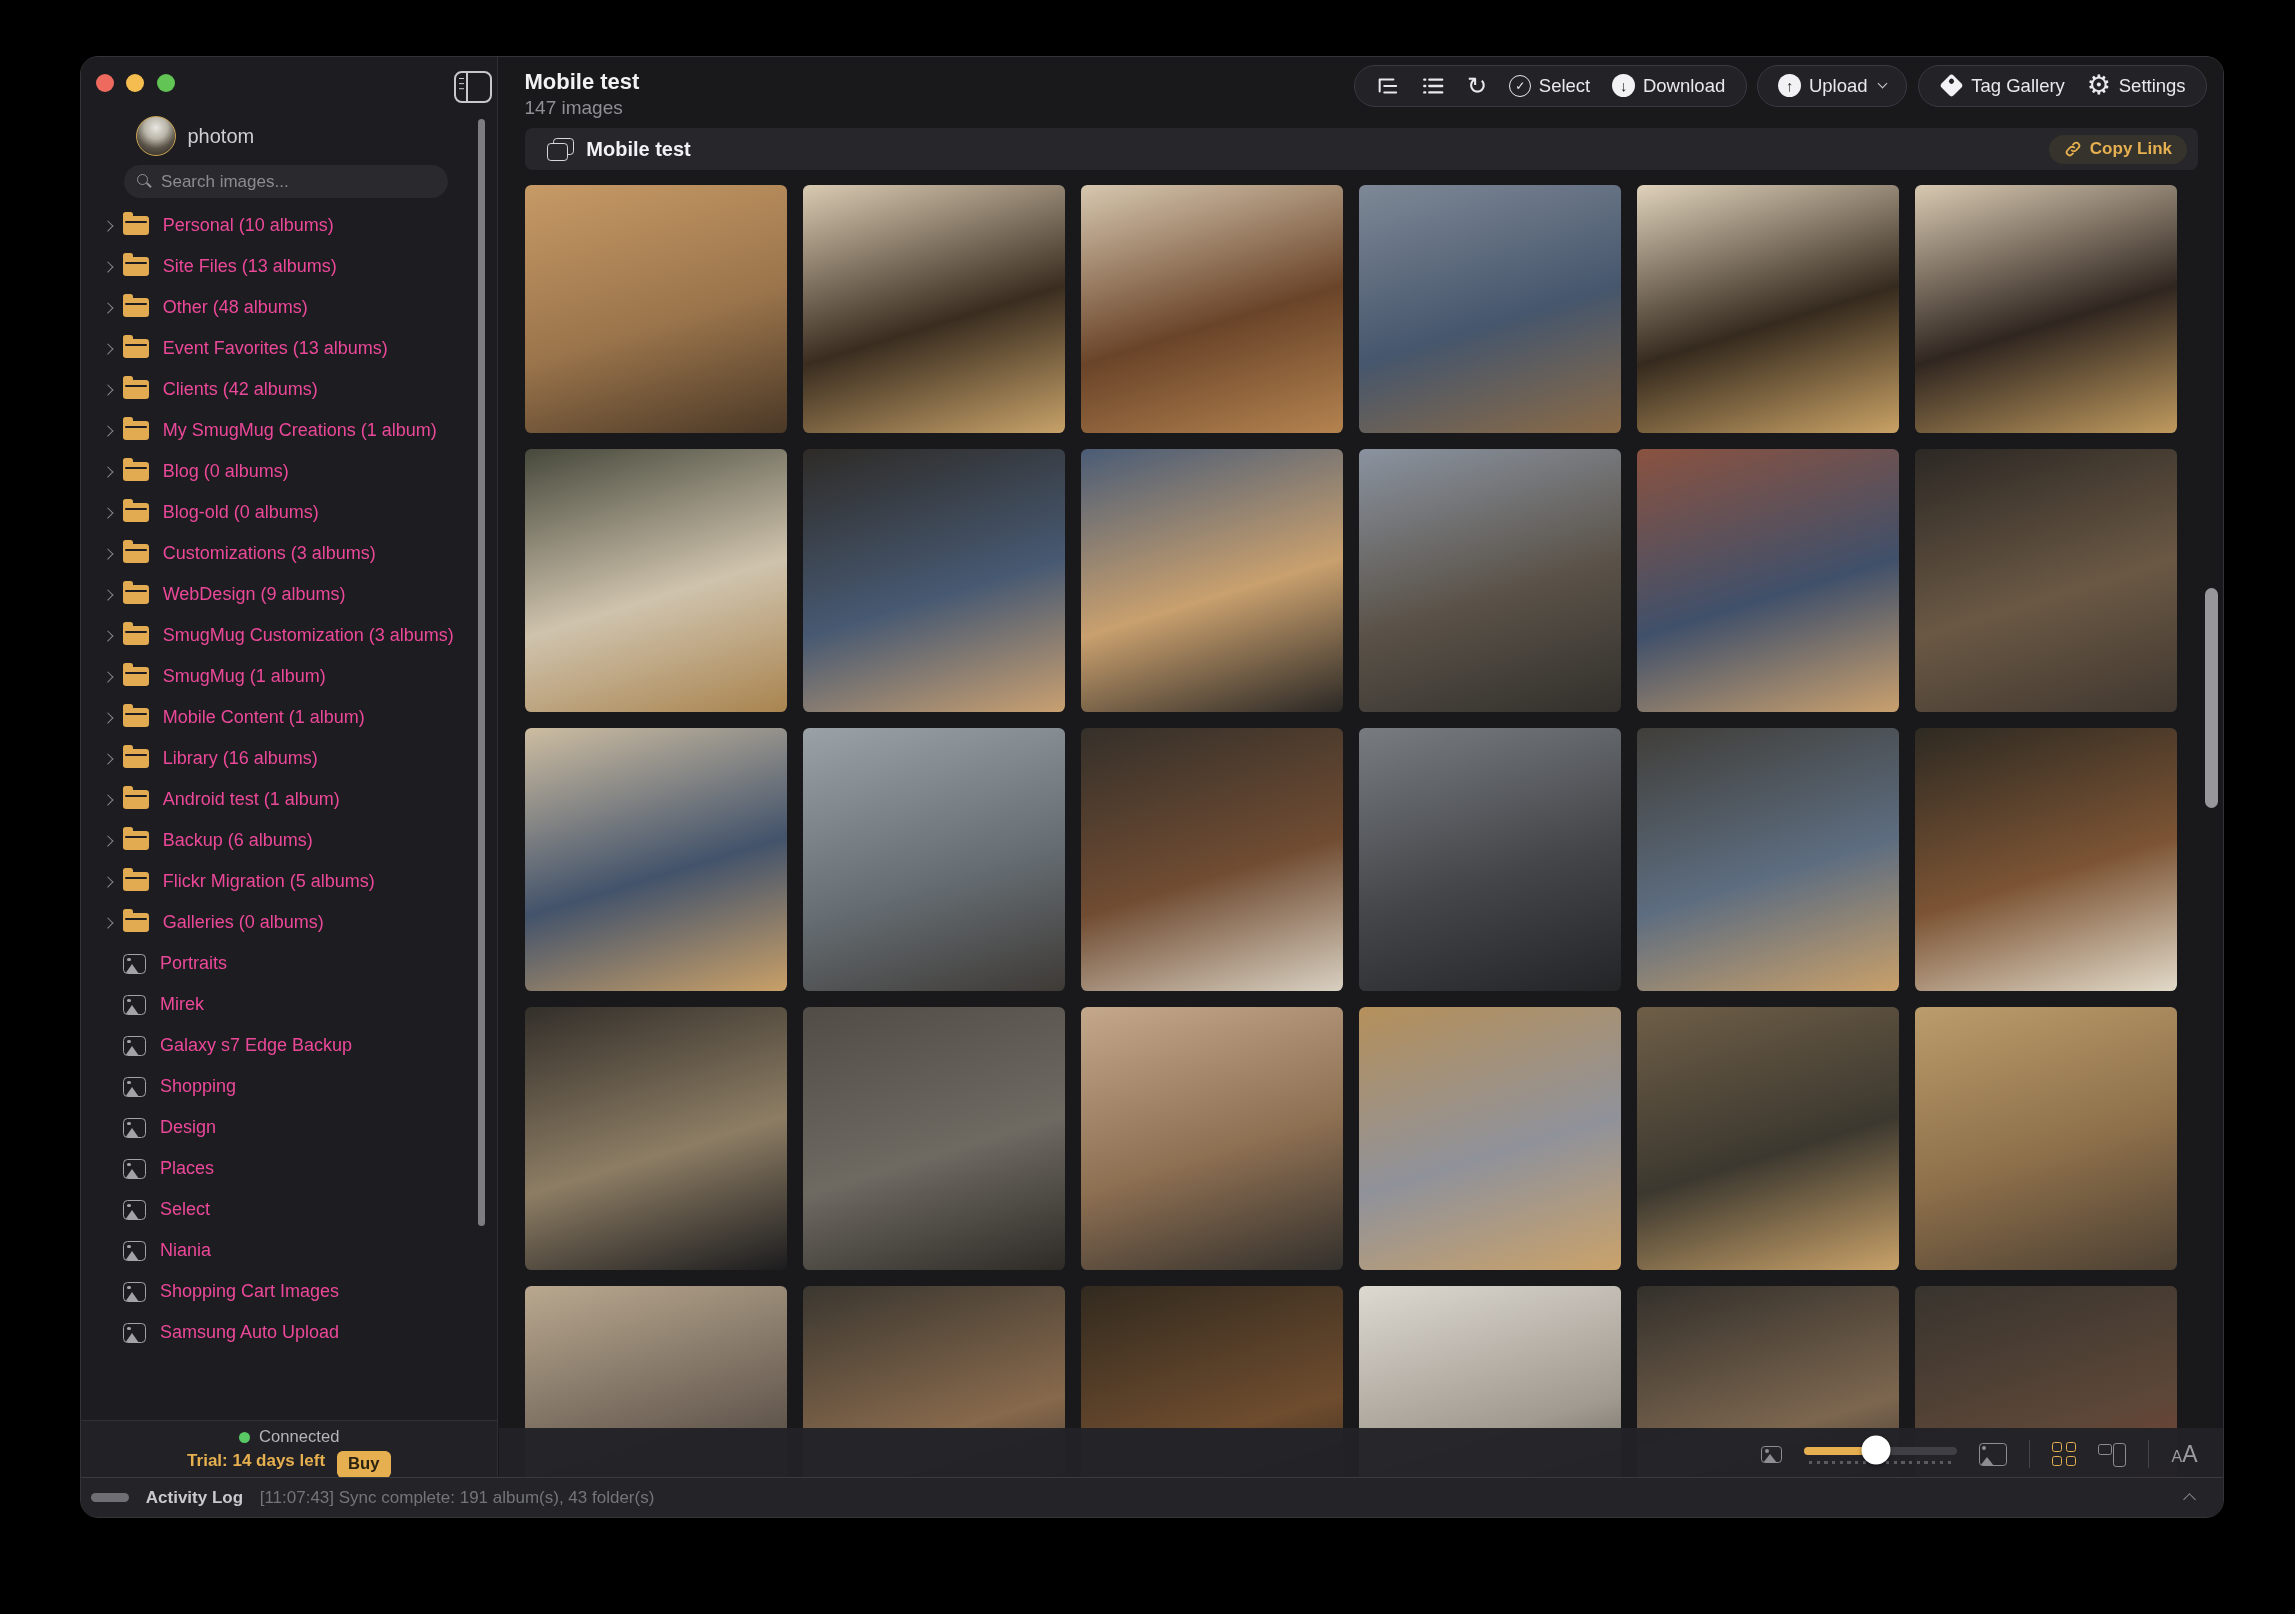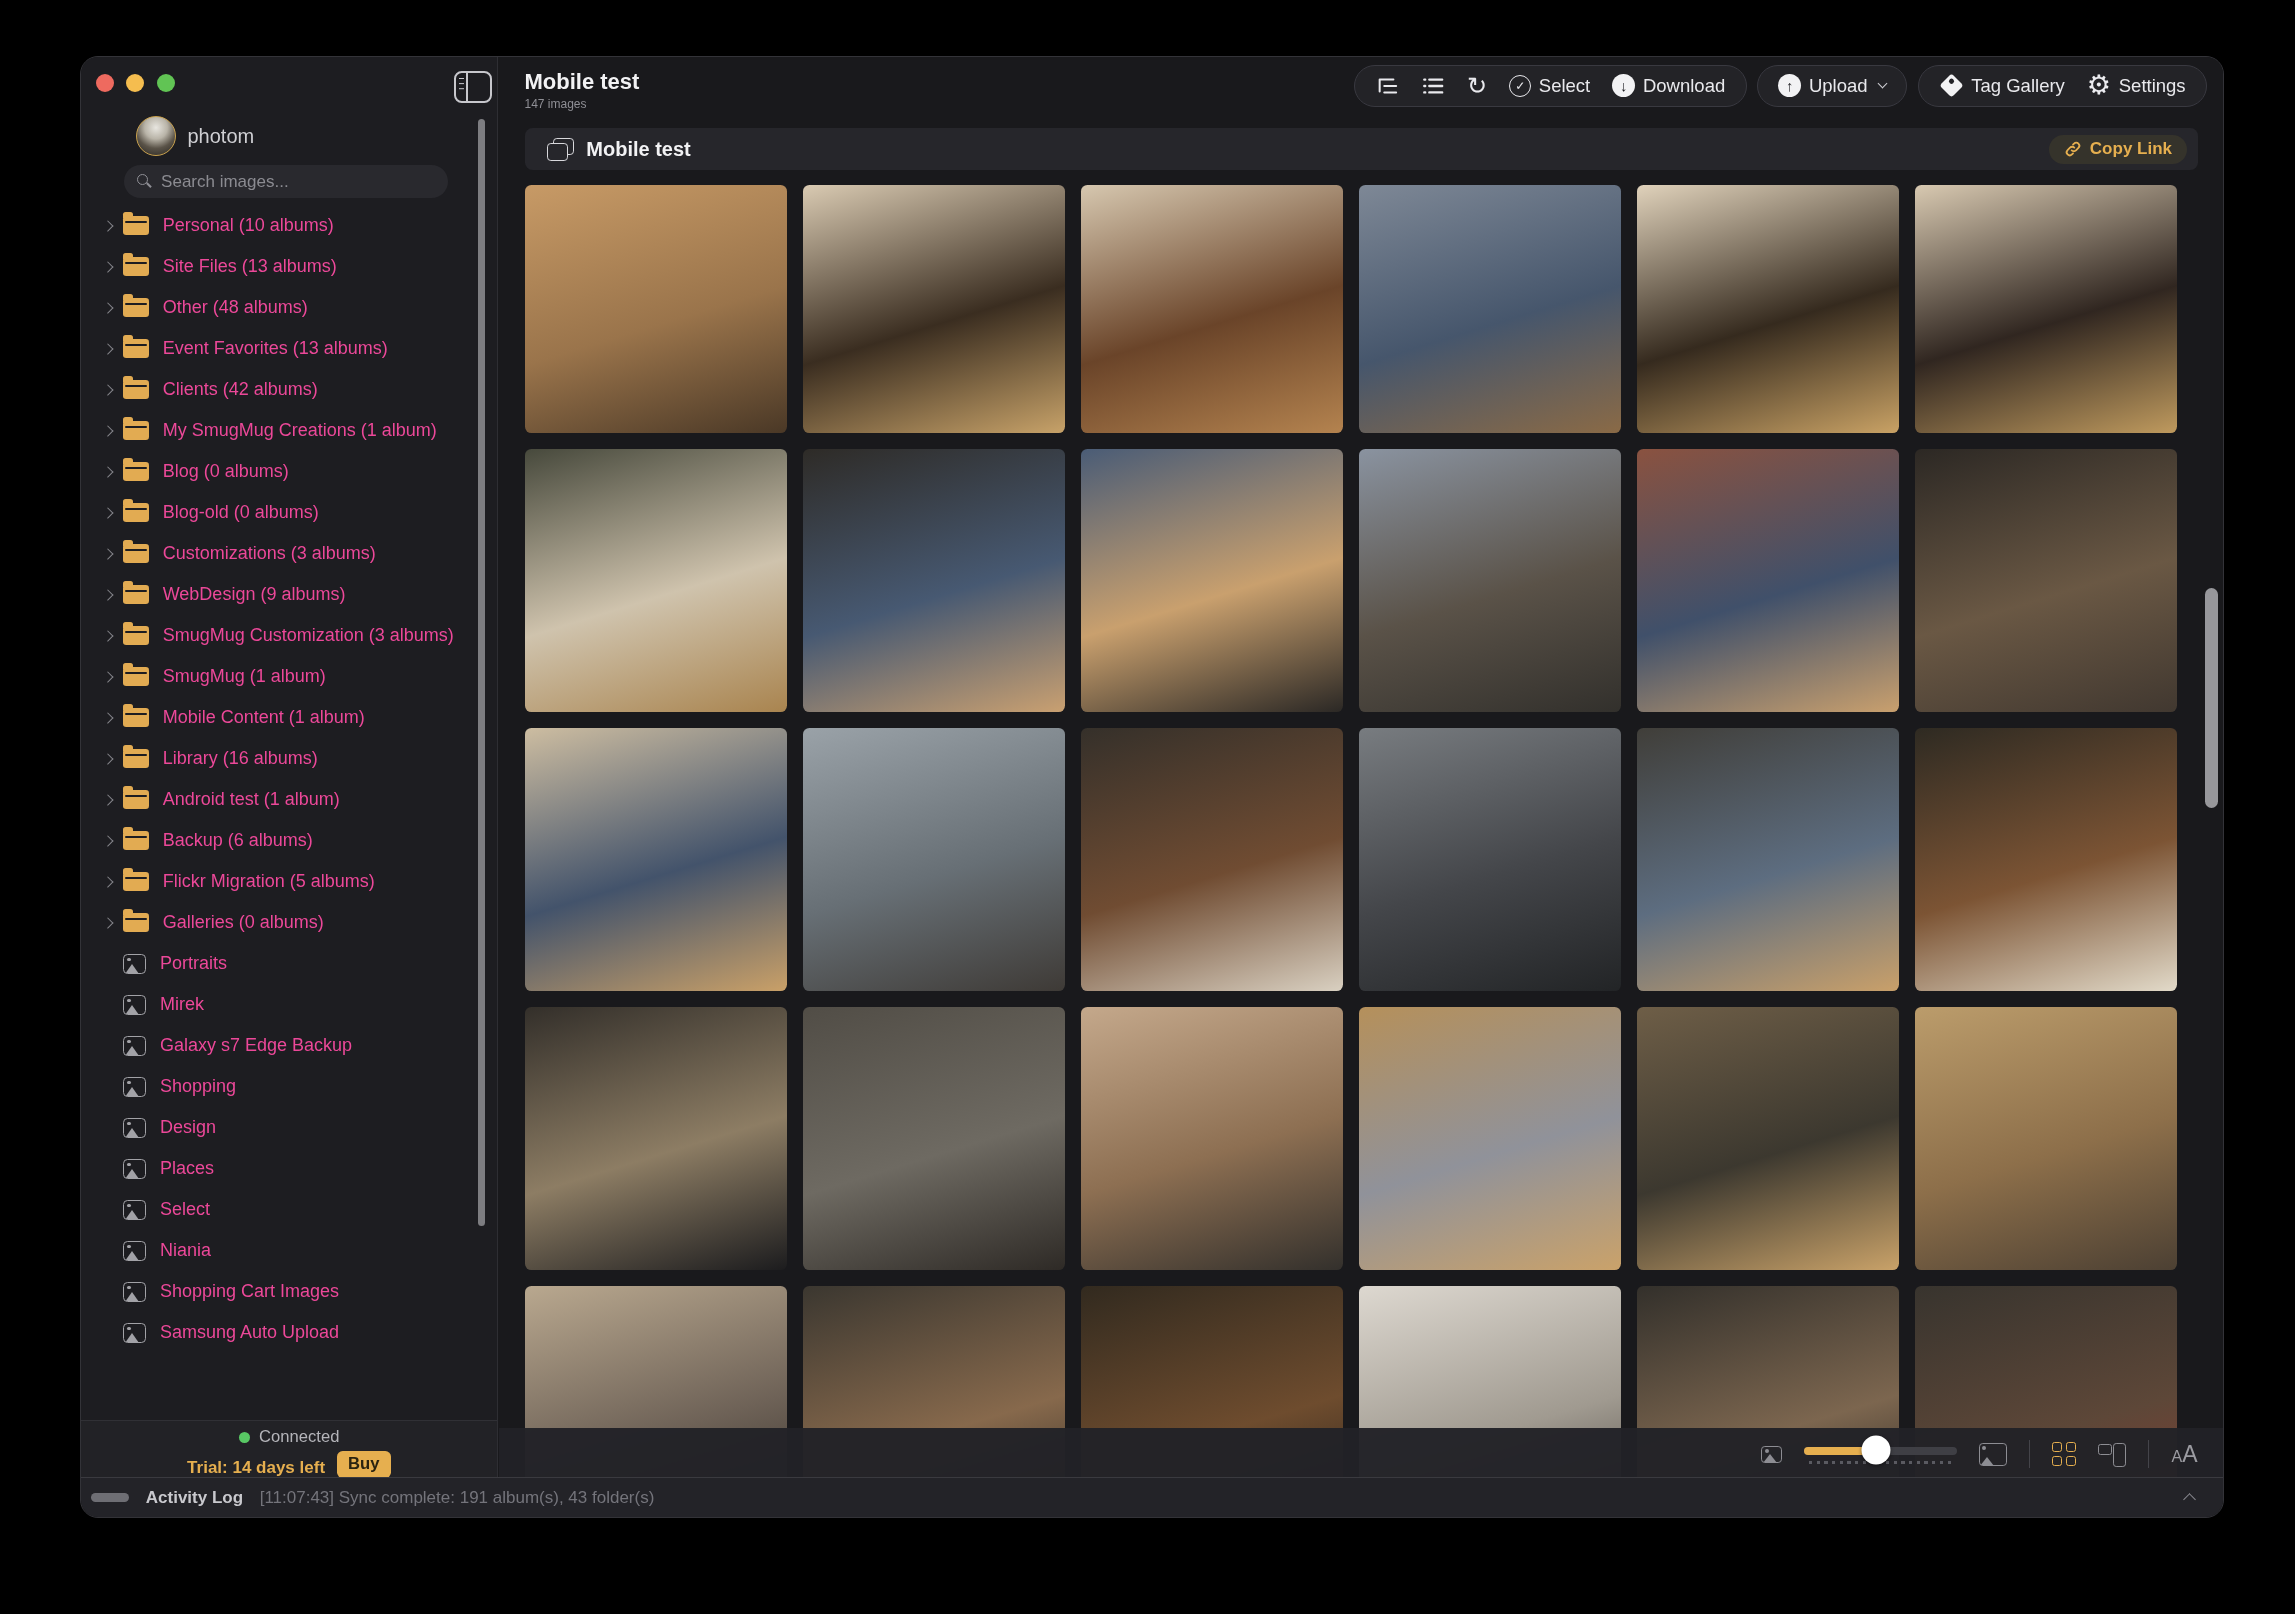--- a/index.html
+++ b/index.html
@@ -54,29 +54,29 @@
   .album-ic::after{content:'';position:absolute;left:1.3px;bottom:-1.9px;width:0;height:0;
     border-left:7.7px solid transparent;border-right:7.7px solid transparent;border-bottom:10.2px solid #a2a2a7;}
   .nav-label{font-size:18px;color:#ec4899;white-space:nowrap;}
 
   .side-scroll{position:absolute;left:397px;top:62px;width:7px;height:1107px;border-radius:3.8px;background:#8e8e92;opacity:.85;}
 
   .sidebar-footer{position:absolute;left:0;right:0;bottom:0;height:57px;background:#222226;border-top:0.6px solid #303035;}
   .connected-row{display:flex;align-items:center;justify-content:center;gap:9px;margin-top:6.4px;}
   .conn-dot{width:11.5px;height:11.5px;border-radius:50%;background:#58c764;}
   .conn-label{font-size:16.6px;color:#b4b4b9;}
-  .trial-row{display:flex;align-items:flex-end;justify-content:center;gap:11.5px;margin-top:3.8px;}
+  .trial-row{display:flex;align-items:flex-start;justify-content:center;gap:11.5px;margin-top:3.8px;}
   .trial-label{font-size:17px;font-weight:bold;color:var(--accent);}
   .buy-btn{background:var(--accent);color:#2a2310;font-size:16.6px;font-weight:bold;border:none;
     padding:3.2px 11.5px;border-radius:5.7px;font-family:"Liberation Sans",sans-serif;}
 
   
   .main{position:absolute;left:418px;top:0;right:0;bottom:40px;background:var(--win-bg);}
   .page-title{position:absolute;left:25.5px;top:11.5px;font-size:22px;font-weight:bold;color:#f2f2f4;}
-  .page-subtitle{position:absolute;left:25.5px;top:40px;font-size:12px;color:#8f8f95;}
+  .page-subtitle{position:absolute;left:25.5px;top:40px;font-size:19px;color:#8f8f95;}
 
   .toolbar{position:absolute;right:16px;top:7.7px;display:flex;gap:10.2px;}
   .pill{height:42px;background:var(--pill-bg);border:1.3px solid #393940;border-radius:21px;
     display:flex;align-items:center;gap:22px;padding:0 20.4px;}
   .tb-item{display:flex;align-items:center;gap:7.7px;color:var(--txt);font-size:18.5px;}
   .tb-svg{display:block;}
   .refresh-ic{font-size:24px;color:var(--txt);line-height:1;}
   .circle-check{width:22px;height:22px;border:1.9px solid var(--txt);border-radius:50%;
     display:flex;align-items:center;justify-content:center;font-size:12px;color:var(--txt);}
   .solid-circle{width:23px;height:23px;border-radius:50%;background:#f2f2f4;color:#1d1d21;

